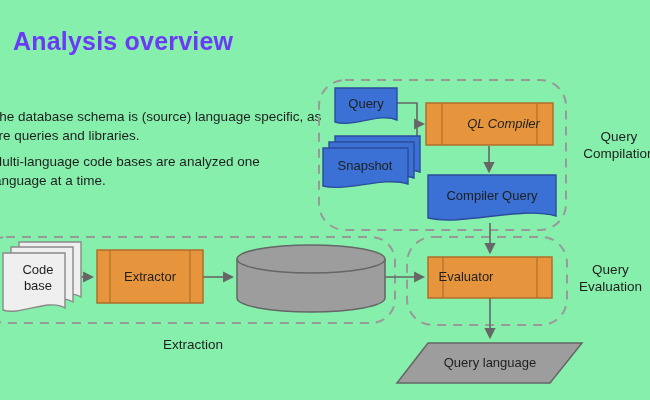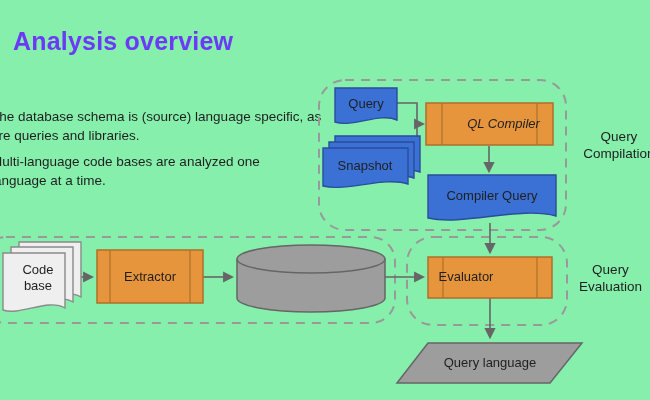--- a/index.html
+++ b/index.html
@@ -128,14 +128,15 @@
   <div class="lbl" style="left:420px;top:355px;width:140px;">Query language</div>
 
   <div class="grp-lbl" style="left:573px;top:128px;width:92px;">
     <div>Query</div>
     <div>Compilation</div>
   </div>
   <div class="grp-lbl" style="left:568px;top:261px;width:85px;">
     <div>Query</div>
     <div>Evaluation</div>
   </div>
+  <div class="grp-lbl" style="left:138px;top:336px;width:110px;">Extraction</div>
 
 </div>
 
 </body></html>

